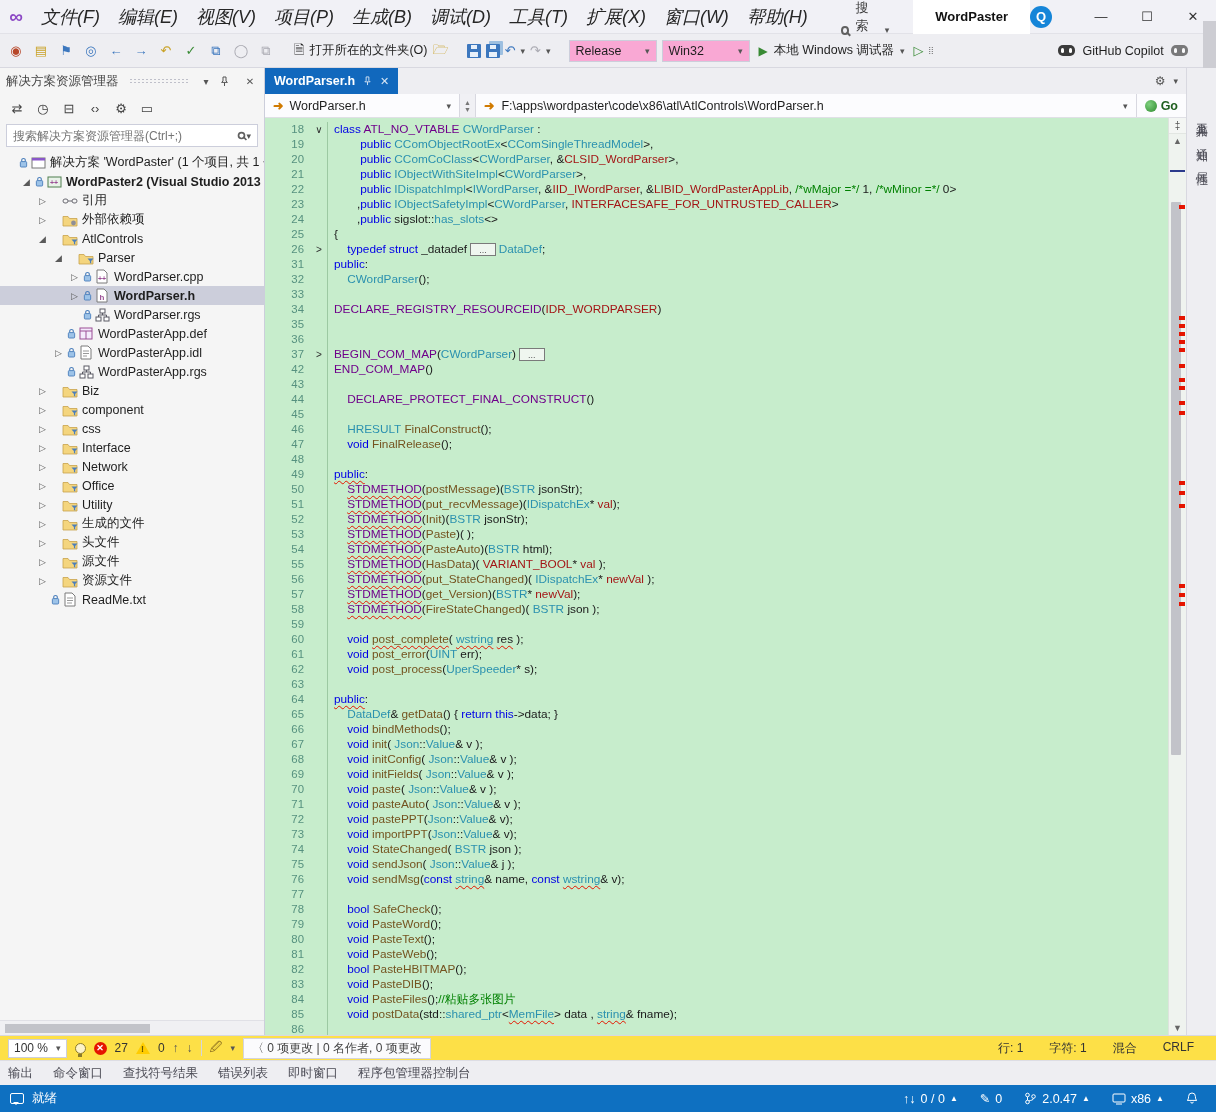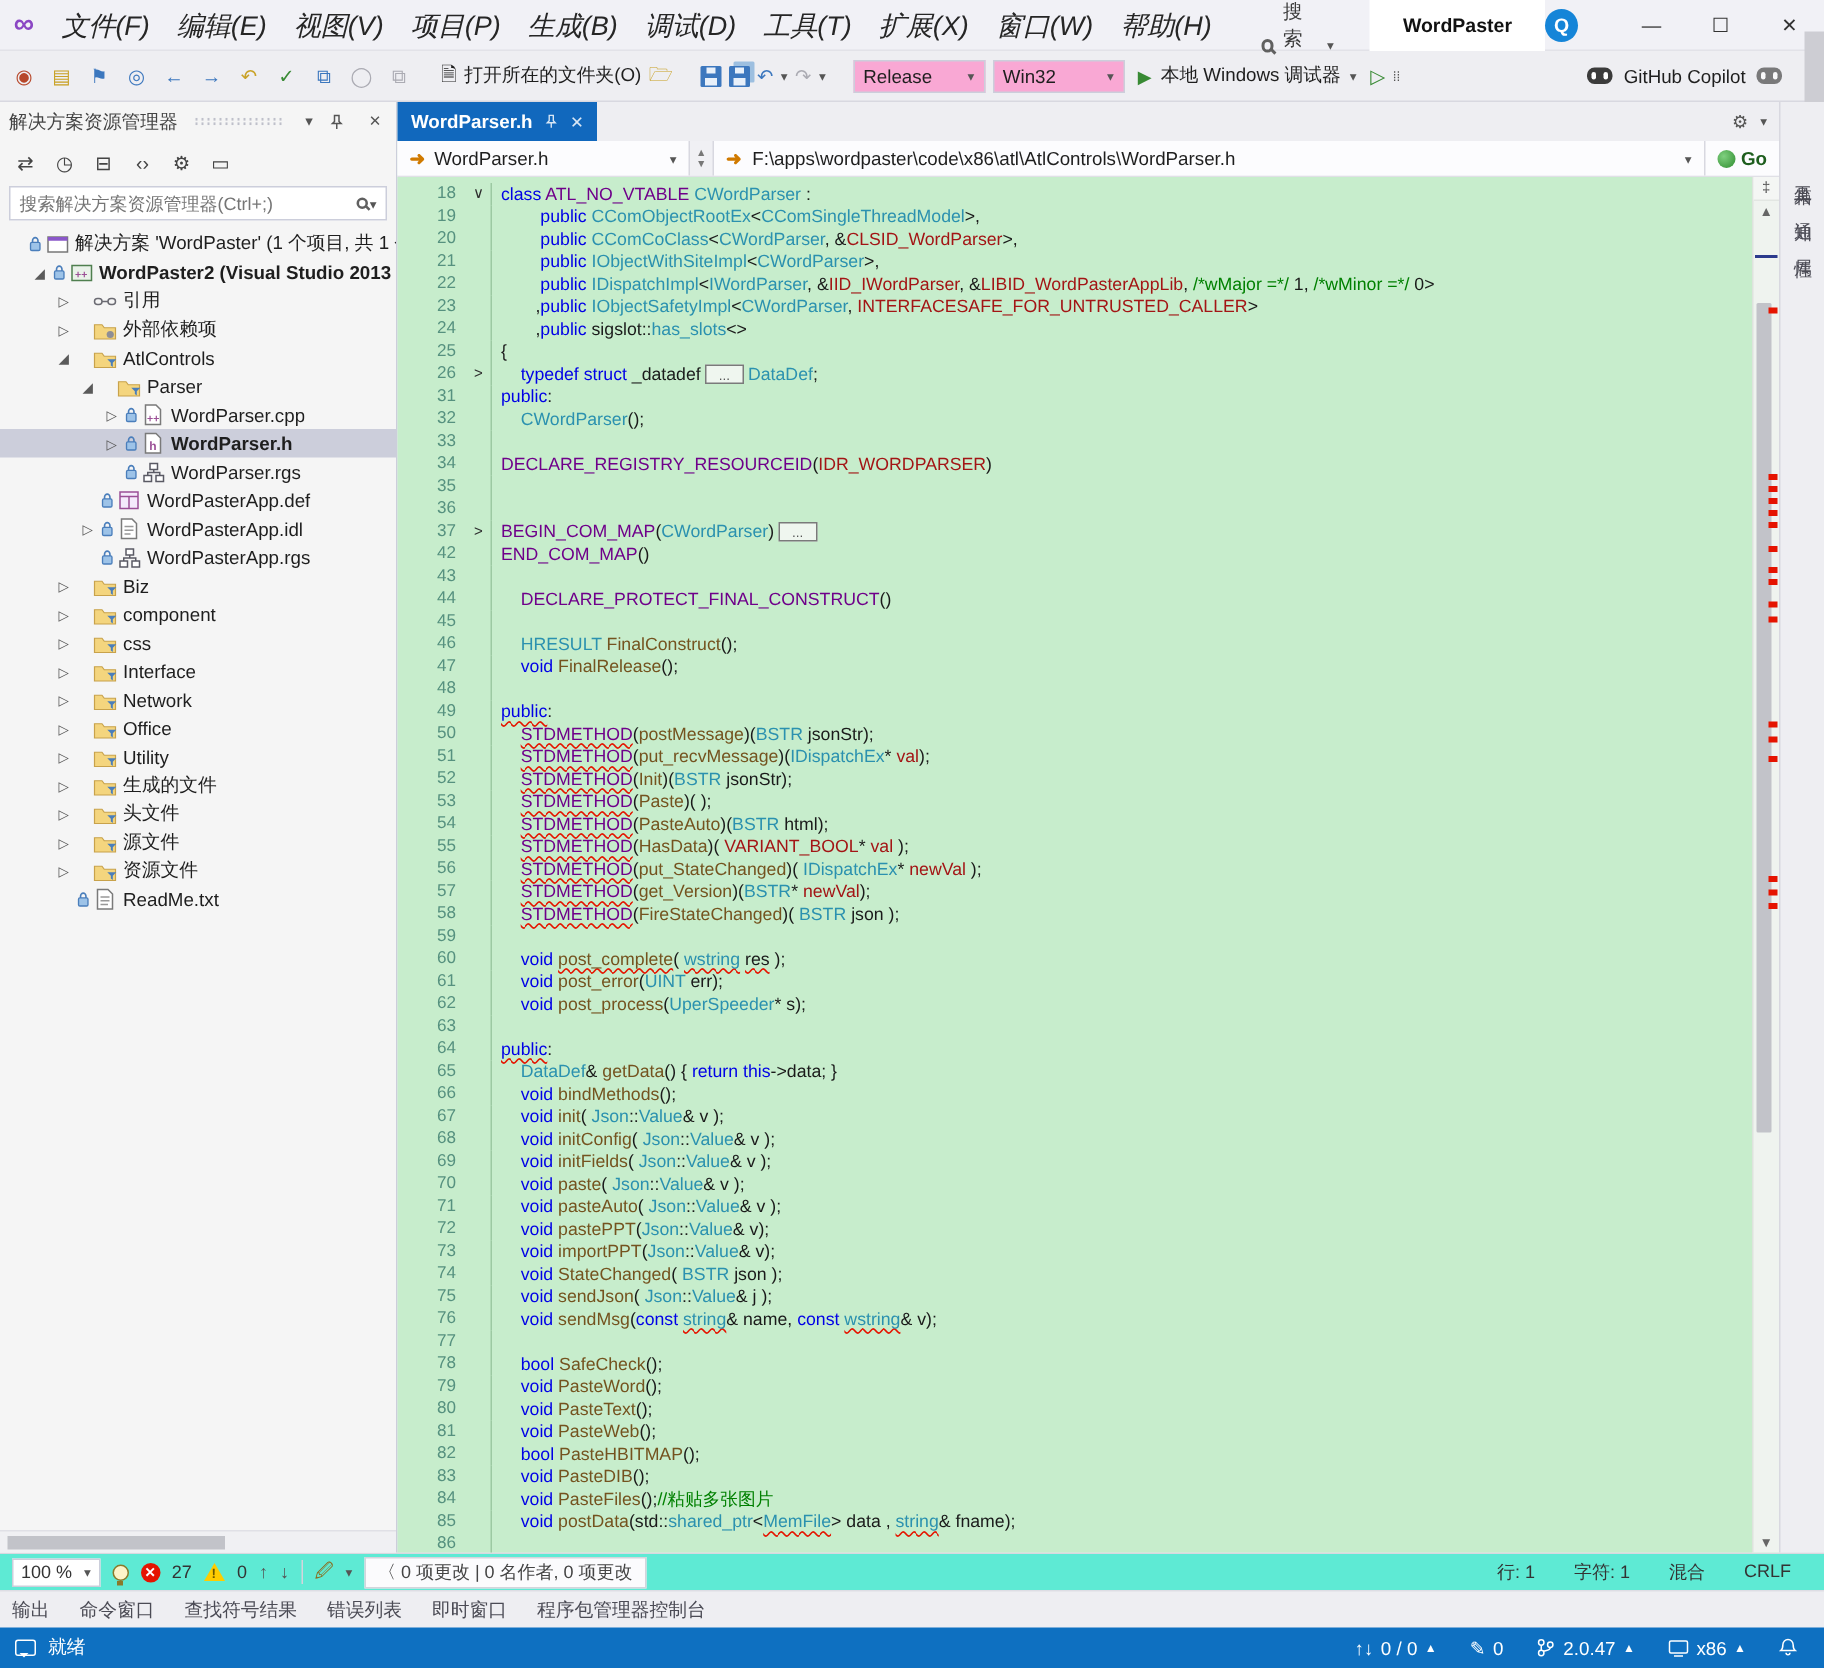--- a/index.html
+++ b/index.html
@@ -91,21 +91,21 @@
   .vscroll .mark { position:absolute; right:1px; width:6px; height:4px; background:#E51400;}
   .vscroll .sb-down { position:absolute; bottom:2px; width:100%; text-align:center; color:#666; font-size:9px;}
   
   .rail { width:30px; background:#EEEEF2; border-left:1px solid #D8D8E0; display:flex; flex-direction:column; align-items:center; padding-top:46px; gap:22px;}
   .rail .rtab { writing-mode:vertical-rl; font-size:12px; color:#4B4B55; letter-spacing:1px;}
   
   .row-editorbar { height:25px; display:flex; background:#EEEEF2; border-top:1px solid #D8D8E0;}
   .sb-tabs { width:265px; display:flex; align-items:stretch; font-size:12px; color:#565660; border-right:1px solid #D8D8E0;}
   .sb-tab { display:flex; align-items:center; padding:0 9px; }
   .sb-tab.active { background:#F9F9FB; color:#1E1E1E; box-shadow:inset 0 2px 0 #9A9AA5;}
-  .ed-status { flex:1; display:flex; align-items:center; gap:8px; background:#5eead4; padding:0 8px; font-size:12px; color:#333;}
+  .ed-status { flex:1; display:flex; align-items:center; gap:8px; background:#fde047; padding:0 8px; font-size:12px; color:#333;}
   .zoom-combo { background:#fff; border:1px solid #CCCEDB; height:19px; display:flex; align-items:center; gap:8px; padding:0 5px; font-size:12px;}
   .err-circle { width:13px; height:13px; border-radius:50%; background:#E51400; color:#fff; font-size:9px; display:flex; align-items:center; justify-content:center; font-weight:bold;}
   .warn-tri { width:0; height:0; border-left:7px solid transparent; border-right:7px solid transparent; border-bottom:12px solid #FFCC00; position:relative;}
   .warn-tri span { position:absolute; left:-2px; top:2px; font-size:9px; font-weight:bold; color:#6B5900;}
   .changes-box { border:1px solid #D4D4DC; background:#FBFBFD; padding:1px 8px; color:#444; white-space:nowrap;}
   .ed-right { margin-left:auto; display:flex; gap:26px; color:#333; padding-right:14px;}
   
   .bottom-tabs { height:25px; background:#EEEEF2; display:flex; align-items:center; gap:4px; padding:0 0; font-size:12.5px; color:#4B4B55; border-top:1px solid #DDDDE4;}
   .bottom-tabs .btab { padding:4px 8px; }
   

